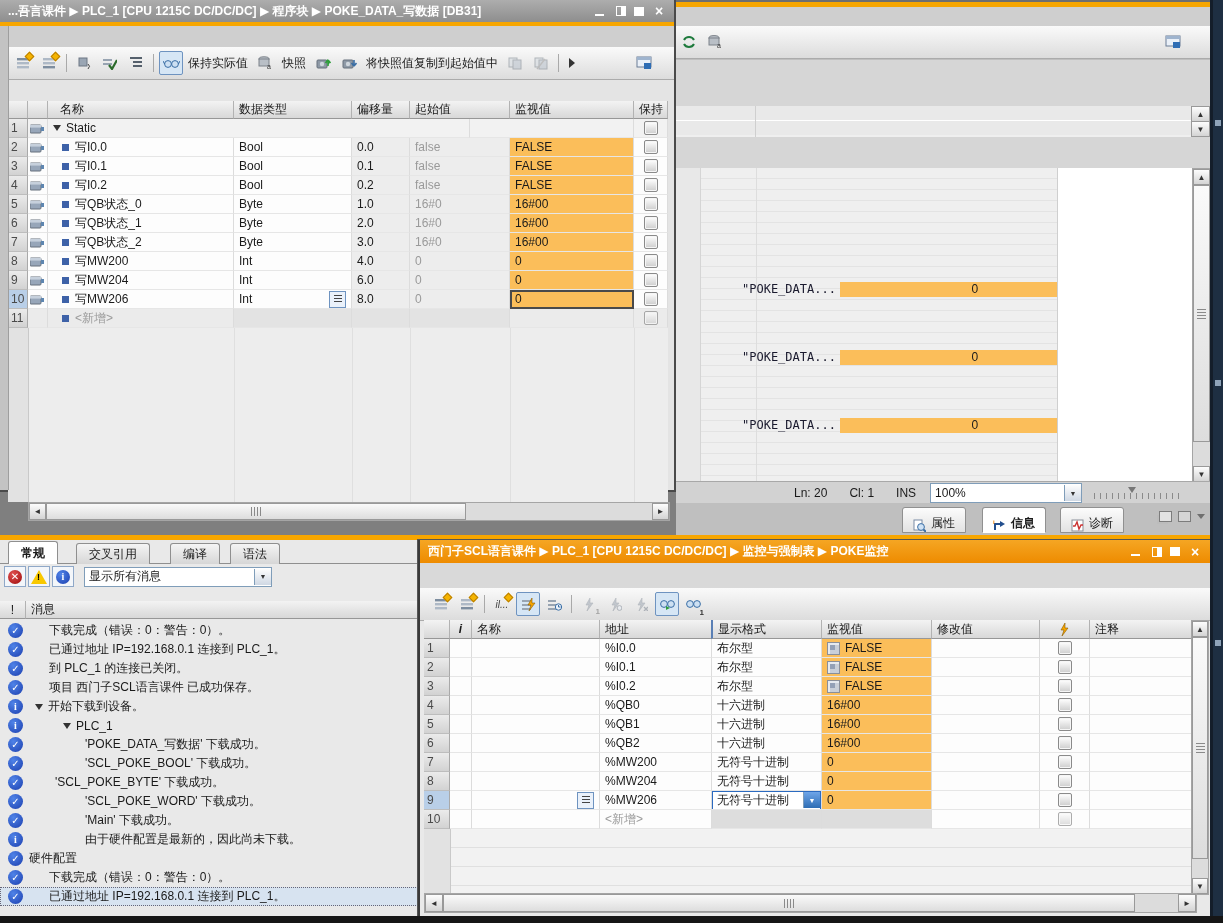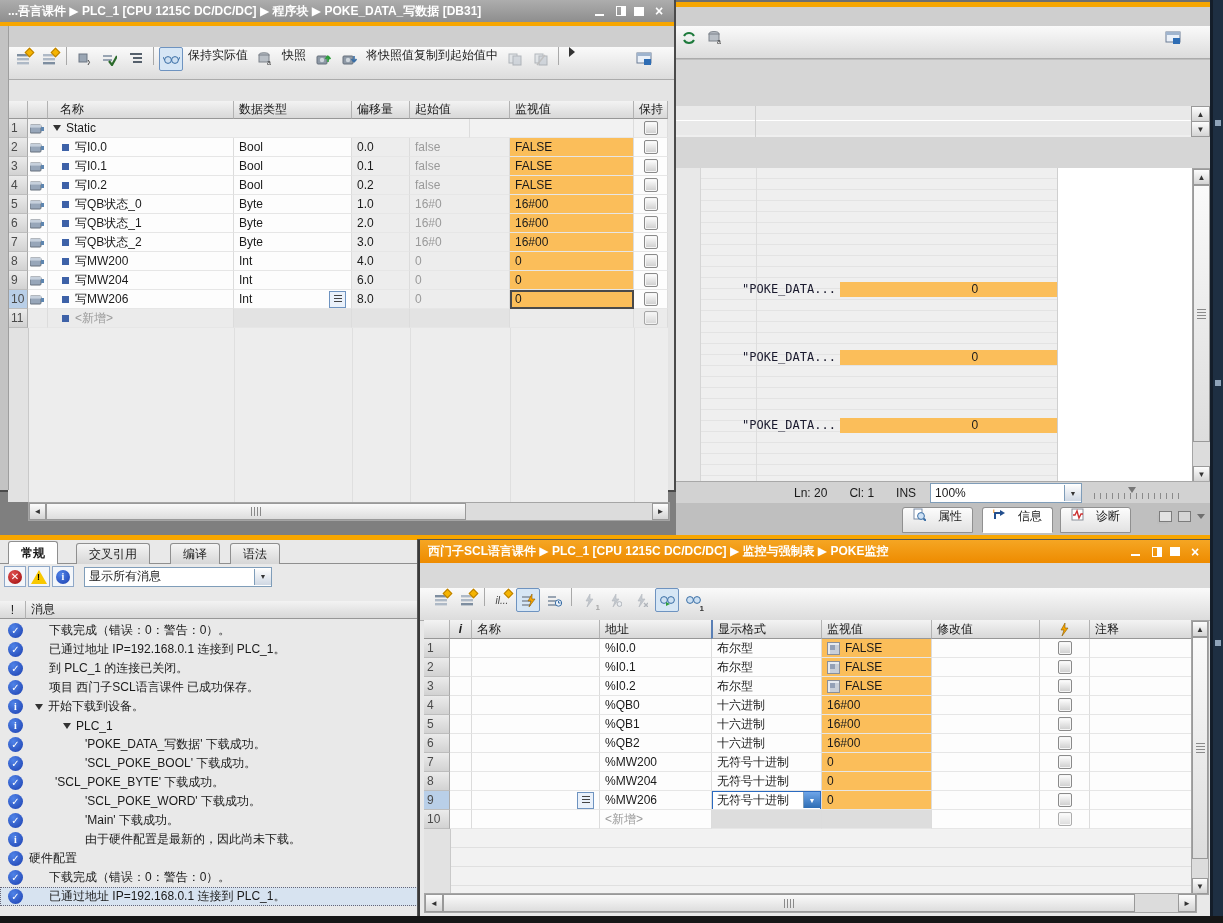--- a/index.html
+++ b/index.html
@@ -9,21 +9,21 @@
   
   .titlebar{height:22px;display:flex;align-items:center;padding:0 8px;color:#fff;font-weight:bold;font-size:12px;white-space:nowrap;overflow:hidden}
   .tb-gray{background:linear-gradient(#ADADAD,#8E8E8E)}
   .tb-orange{background:linear-gradient(#F5A623,#EE8B00)}
   .winctl{margin-left:auto;display:flex;gap:6px;align-items:center}
   .wbtn{width:14px;height:14px;display:flex;align-items:center;justify-content:center;color:#fff}
   .wbtn .bar{width:9px;height:2px;background:#fff;margin-top:7px}
   .wbtn .sqf{width:10px;height:9px;background:#fff}
   .wbtn .dbl{width:4px;height:8px;border:1px solid #fff;box-shadow:5px 0 0 -1px #fff,4px 0 0 0 #fff}
   .wbtn.x{font-size:14px;font-weight:bold}
-  .toolbar{display:flex;align-items:flex-start;background:linear-gradient(#FAFAFA,#DCDCDC);border-bottom:1px solid #ABABAB}
+  .toolbar{display:flex;align-items:center;background:linear-gradient(#FAFAFA,#DCDCDC);border-bottom:1px solid #ABABAB}
   .tbtn{min-width:22px;height:22px;display:flex;align-items:center;justify-content:center;margin:0 1px;border:1px solid transparent;position:relative}
   .tbtn.on{border:1px solid #6E93C0;background:#D6E6F5;border-radius:2px}
   .tbtn.dis{opacity:.45}
   .tsep{width:1px;height:18px;background:#A9A9A9;margin:0 4px}
   .tlabel{margin:0 4px;white-space:nowrap}
   .star{position:absolute;right:1px;top:1px;width:5px;height:5px;background:#F5B400;transform:rotate(45deg);border:1px solid #B97E00}
   .cb{width:12px;height:12px;border:1px solid #8A8A8A;border-radius:2px;background:linear-gradient(#FFFFFF,#CDCDCD);box-shadow:inset 0 0 0 1px #F6F6F6}
   .hc{background:linear-gradient(#F3F3F3,#D8D8D8);border-right:1px solid #B2B2B2;border-bottom:1px solid #979797;
       display:flex;align-items:center;padding:0 5px;font-size:12px;white-space:nowrap;overflow:hidden}
   .tc{border-right:1px solid #DCDCDC;border-bottom:1px solid #E6E6E6;display:flex;align-items:center;padding:0 5px;white-space:nowrap;overflow:hidden;background:#FDFDFD}
@@ -47,21 +47,21 @@
   .ficon-err{width:14px;height:14px;border-radius:50%;background:radial-gradient(circle at 35% 30%,#E05050,#9E0B0B);color:#fff;font-size:10px;font-weight:bold;display:flex;align-items:center;justify-content:center}
   .ficon-warn{width:0;height:0;border-left:8px solid transparent;border-right:8px solid transparent;border-bottom:14px solid #F8C800;position:relative}
   .ficon-warn span{position:absolute;left:-2px;top:2px;font-size:9px;font-weight:bold;color:#000}
   .ficon-info{width:14px;height:14px;border-radius:50%;background:radial-gradient(circle at 35% 30%,#4F83E8,#1C3FAF);color:#fff;font-size:10px;font-weight:bold;display:flex;align-items:center;justify-content:center;font-family:"Liberation Serif",serif}
   .combo{background:#fff;border:1px solid #7F9DB9;display:flex;align-items:center;height:18px}
   .combo .val{flex:1;padding:0 4px;white-space:nowrap;overflow:hidden}
   .combo .drop{width:16px;height:16px;background:linear-gradient(#FDFDFD,#CFD8E4);border-left:1px solid #7F9DB9;display:flex;align-items:center;justify-content:center;font-size:7px;color:#333}
   .tab{position:absolute;top:3px;height:20px;display:flex;align-items:center;justify-content:center;padding:0 12px;
        background:linear-gradient(#F4F4F4,#D6D6D6);border:1px solid #8F8F8F;border-bottom:none;border-radius:3px 3px 0 0;white-space:nowrap}
   .tab.active{background:#FFFFFF;font-weight:bold;height:22px;top:1px;z-index:2}
-  .itab{position:absolute;top:4px;height:24px;display:flex;gap:12px;align-items:flex-start;padding:0 10px;background:linear-gradient(#FCFCFC,#E2E2E2);
+  .itab{position:absolute;top:4px;height:24px;display:flex;gap:5px;align-items:flex-end;padding:0 10px;background:linear-gradient(#FCFCFC,#E2E2E2);
         border:1px solid #909090;border-radius:3px 3px 0 0;white-space:nowrap}
   .itab.active{background:#fff;border-bottom:1px solid #fff}
   .boolbox{width:11px;height:11px;border:1px solid #8A8F99;background:#C9CFD8;box-shadow:inset 2px 2px 0 #E6EAEF;margin-right:5px;flex:none}
   .boolbox i{display:block;width:5px;height:5px;background:#93A0B6;margin:2px}
   
   .grid-row{display:grid;position:absolute;height:19px;left:0;right:0}
   .exp{width:0;height:0;border-left:4px solid transparent;border-right:4px solid transparent;border-top:6px solid #333;display:inline-block;margin-right:5px;flex:none}
   .msgrow{position:absolute;left:0;width:418px;height:19px;display:flex;align-items:center}
   .msgrow .mtext{margin-left:6px;white-space:nowrap;overflow:hidden}
   .sel{background:#D7E3F0;outline:1px dotted #667;outline-offset:-1px}
@@ -149,21 +149,21 @@
           <line x1="10.5" y1="10.5" x2="13" y2="13" stroke="#3A6EA5" stroke-width="2"></line>
         </svg>
       <span>属性</span>
     </span>
     <span class="itab active" style="left:306px">
       <svg width="13" height="13" viewBox="0 0 13 13">
           <path d="M2 11 V5 h6" stroke="#234F8E" stroke-width="2" fill="none"></path>
           <polygon points="7,2 12,5 7,8" fill="#234F8E"></polygon>
           <text x="0" y="5" font-size="6" fill="#E87E00" font-weight="bold">i</text>
         </svg>
-      <span style="font-weight:normal">信息</span>
+      <span style="font-weight:bold">信息</span>
     </span>
     <span class="itab" style="left:384px">
       <svg width="13" height="13" viewBox="0 0 13 13">
           <rect x="1" y="1" width="11" height="11" fill="#fff" stroke="#8A8F99"></rect>
           <polyline points="2,7 4,7 6,3 8,10 10,6 12,6" fill="none" stroke="#C33" stroke-width="1.4"></polyline>
         </svg>
       <span>诊断</span>
     </span>
     <span class="abs" style="right:8px;top:8px;display:flex;gap:6px;align-items:center;opacity:.75">
       <i style="width:11px;height:9px;border:1px solid #666;background:#EEE;box-shadow:-3px 3px 0 -1px #BBB"></i>

